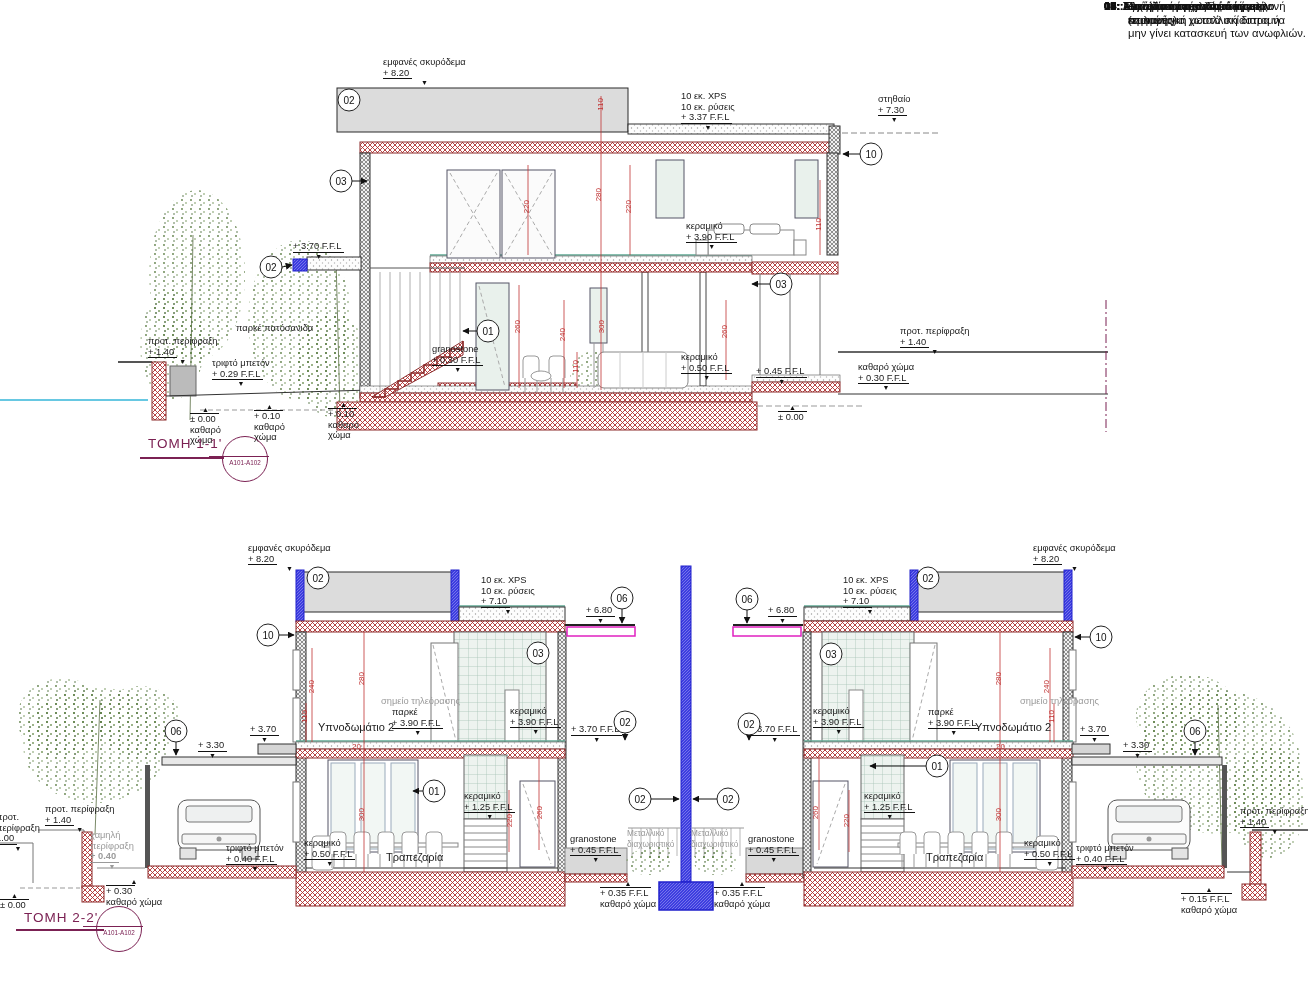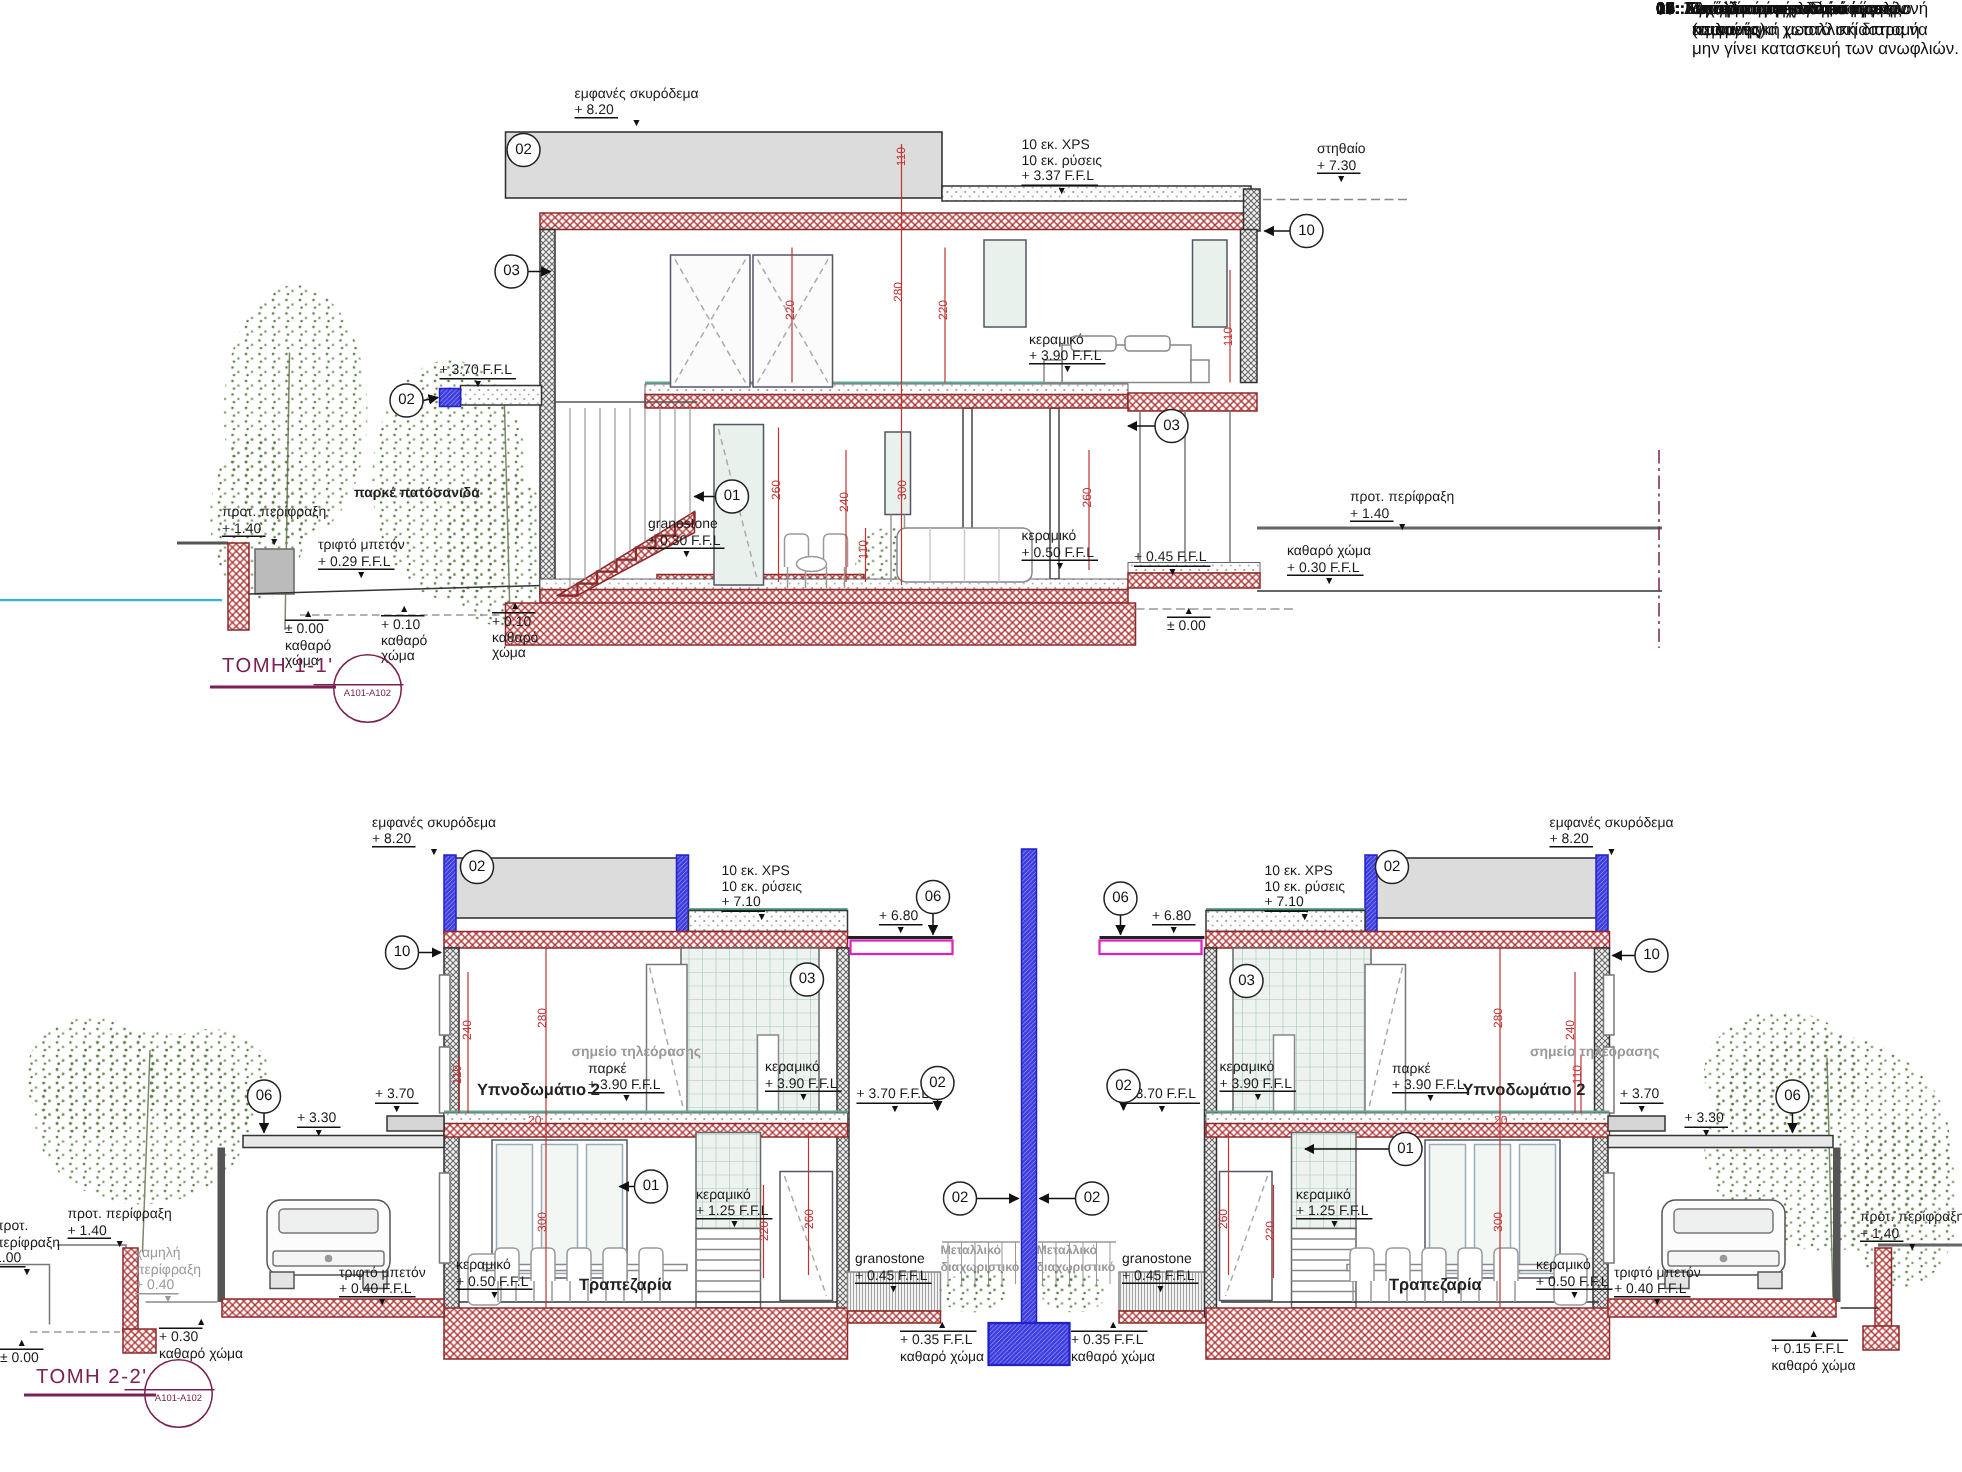--- a/index.html
+++ b/index.html
@@ -7,27 +7,27 @@
           font-family:"Liberation Sans", sans-serif;}
   svg.linework{position:absolute;left:0;top:0;}
   
   .lbl{position:absolute;font-size:9.3px;line-height:10.6px;color:#1a1a1a;white-space:nowrap;z-index:5;}
   .lbl .ln{display:block;}
   .lbl .val{display:inline-block;border-bottom:1.2px solid #111;padding:0 3px 0 0;}
   .lbl.up .val{border-bottom:none;border-top:1.2px solid #111;}
   .lbl.mk::after{content:"▼";display:block;font-size:7px;line-height:7px;text-align:center;color:#111;}
   .lbl.up::before{content:"▲";display:block;font-size:7px;line-height:7px;text-align:center;color:#111;}
   .lbl.gray{color:#9a9a9a;}
-  .lbl.gray .val{border-color:#9a9a9a;}
+  .lbl.gray .val{border-color:#9a9a9a;font-weight:bold;}
   .lbl.gray.mk::after{color:#9a9a9a;}
   
   .dim{position:absolute;font-size:8px;color:#c03333;white-space:nowrap;z-index:5;}
   .dim.rot{writing-mode:vertical-rl;transform:rotate(180deg);}
   
-  .txt{position:absolute;font-size:9.3px;line-height:10.5px;color:#222;white-space:nowrap;z-index:5;font-weight:bold;}
+  .txt{position:absolute;font-size:9.3px;line-height:10.5px;color:#222;white-space:nowrap;z-index:5;}
   .txt .ln{display:block;}
   .txt.gray{color:#9a9a9a;margin-left:40px;}
   .txt.room{font-size:11px;color:#222;}
   .txt.tiny{font-size:8.3px;color:#9a9a9a;}
   
   .circ{position:absolute;width:21px;height:21px;border:1.3px solid #222;border-radius:50%;
         background:#fff;display:flex;align-items:center;justify-content:center;
         font-size:10px;color:#111;transform:translate(-50%,-50%);z-index:6;}
   
   .notes{position:absolute;left:1104px;top:0px;width:202px;font-size:11.3px;line-height:13.6px;color:#111;z-index:5;}

